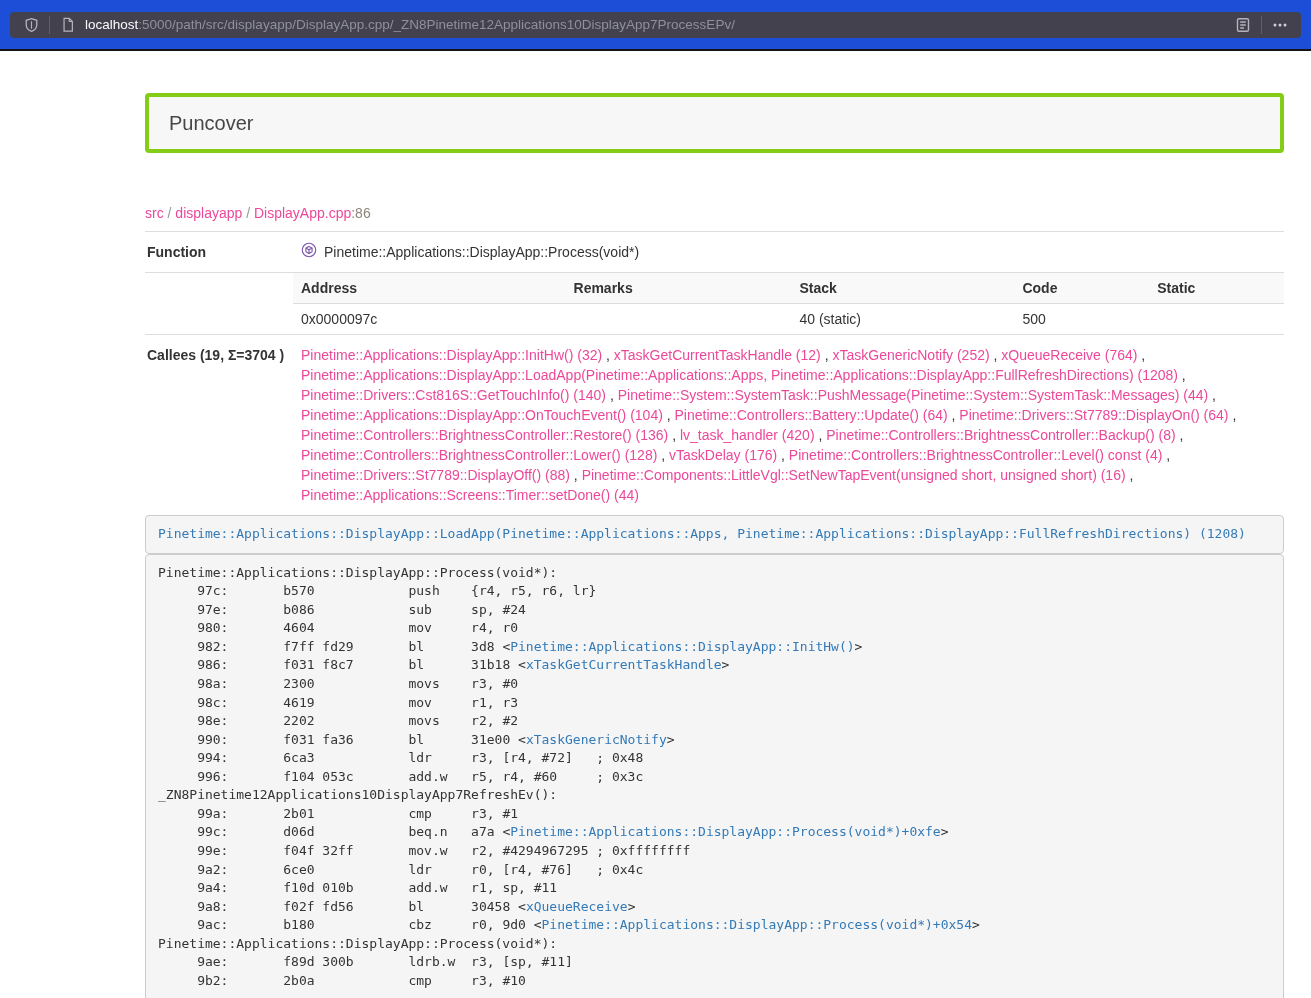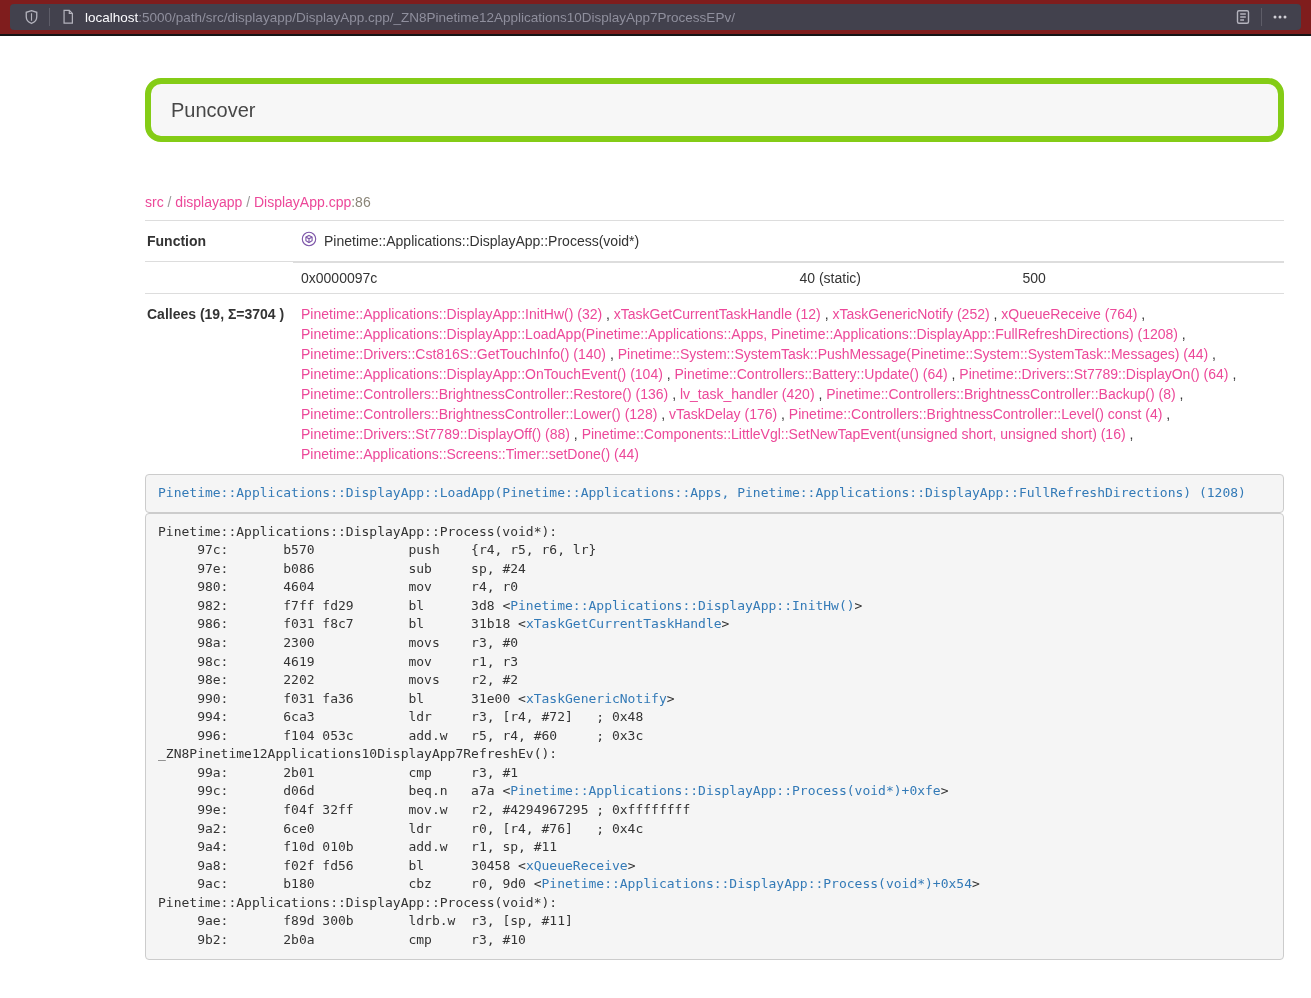--- a/index.html
+++ b/index.html
@@ -10,22 +10,22 @@
     overflow: hidden;
     background: #ffffff;
     font-family: "Liberation Sans", sans-serif;
     font-size: 14px;
     color: #333;
   }
   a { color: #ec4899; text-decoration: none; cursor: pointer; }
 
   
   .toolbar {
-    height: 34px;
-    background: #7f1d1d;
+    height: 49px;
+    background: #1d4ed8;
     display: flex;
     align-items: center;
     padding: 0 10px;
     box-sizing: border-box;
   }
   .toolbar-edge { height: 2px; background: #141416; }
   .urlbar {
     flex: 1;
     height: 26px;
     background: #42414d;
@@ -47,22 +47,22 @@
   }
   .url-text .host { color: #fbfbfe; }
   .icon svg { display: block; }
 
   
   .container { margin-left: 145px; width: 1139px; }
 
   .jumbo {
     margin-top: 42px;
     background: #f7f7f7;
-    border: 6px solid #84cc16;
-    border-radius: 16px;
+    border: 4px solid #84cc16;
+    border-radius: 4px;
     padding: 13px 20px;
   }
   .jumbo .title { font-size: 20px; font-weight: 500; color: #474747; line-height: 26px; }
 
   .breadcrumb { margin: 50px 0 8px 0; line-height: 20px; }
   .breadcrumb .sep { color: #999; }
   .breadcrumb .suffix { color: #8a8578; }
 
   table.main { width: 100%; border-collapse: collapse; }
   table.main > tbody > tr > th,
@@ -183,20 +183,27 @@
         <td class="nopad">
           <table class="stats">
             <colgroup>
                 <col style="width: 27.5%;">
                 <col style="width: 22.8%;">
                 <col style="width: 22.5%;">
                 <col style="width: 13.6%;">
                 <col style="width: 13.6%;">
               </colgroup>
             <tbody>
+              <tr class="hdr">
+                  <th>Address</th>
+                  <th>Remarks</th>
+                  <th>Stack</th>
+                  <th>Code</th>
+                  <th>Static</th>
+                </tr>
               <tr class="val">
                   <td>0x0000097c</td>
                   <td></td>
                   <td>40 (static)</td>
                   <td>500</td>
                   <td></td>
                 </tr>
             </tbody>
           </table>
         </td>

